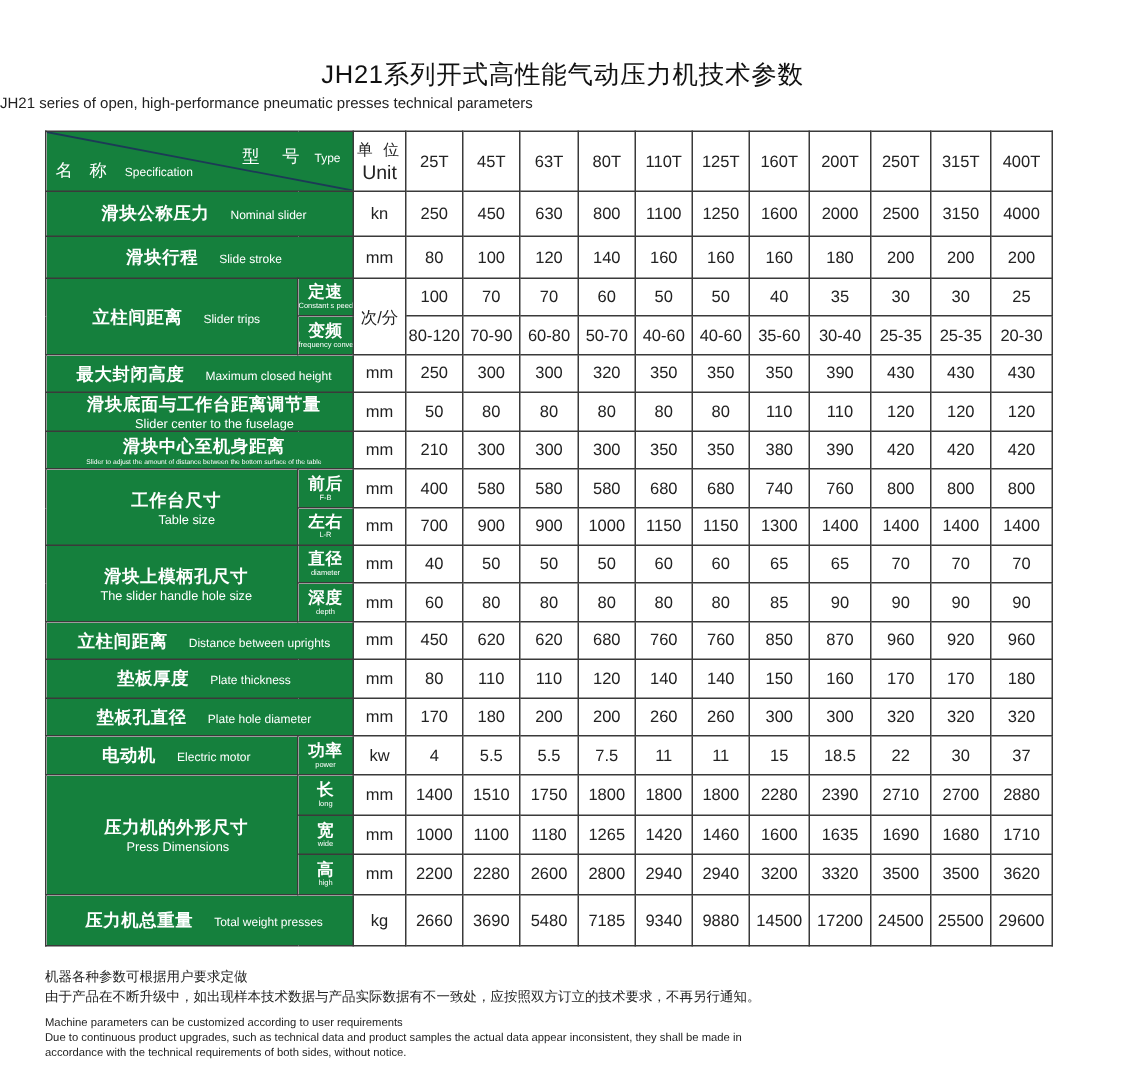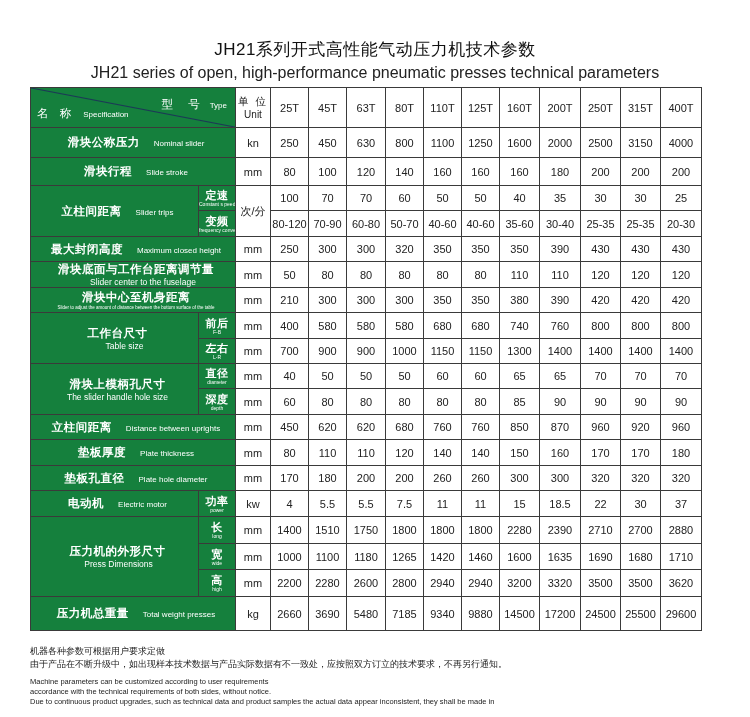--- a/index.html
+++ b/index.html
@@ -1,31 +1,31 @@
 <!DOCTYPE html>
 <html><head>
 <meta charset="utf-8">
 <style>
   html, body { margin: 0; padding: 0; background: #ffffff; }
   body { width: 750px; height: 717px; position: relative; overflow: hidden; font-family: "Liberation Sans", "DejaVu Sans", sans-serif; color: #222; }
   .title-cn { position: absolute; top: 38px; left: 0; width: 750px; text-align: center; font-size: 17px; color: #111; letter-spacing: 0.5px; }
-  .title-en { position: absolute; top: 64px; left: 0; width: 750px; text-align: center; font-size: 16px; color: #222; }
+  .title-en { position: absolute; top: 64px; left: 0; width: 750px; text-align: left; font-size: 10px; color: #222; }
   table.spec { position: absolute; left: 30px; top: 87px; border-collapse: collapse; table-layout: fixed; width: 671px; }
   table.spec td { border: 1px solid #3a3a3a; padding: 0; text-align: center; vertical-align: middle; font-size: 11px; color: #222; overflow: hidden; white-space: nowrap; }
   td.blue { background: #15803d; color: #fff; text-align: left; border-color: #1c3a56; }
   td.blue.sub { text-align: center; }
   .cn { font-size: 11.5px; color: #fff; font-weight: bold; letter-spacing: 0.5px; }
   .en { font-size: 8px; color: #fff; margin-left: 14px; }
   .en-block { font-size: 8.5px; color: #fff; display: block; margin-left: 14px; }
   .en-tiny { font-size: 4.5px; color: #fff; display: block; }
   .sub .cn { font-size: 11px; display: block; line-height: 12px; }
   .sub .subl { font-size: 5px; display: block; line-height: 6px; color: #fff; }
   td.unit { font-size: 11px; }
   td.unit .ucn { display: block; font-size: 10.5px; letter-spacing: 2px; }
-  td.unit .uen { display: block; font-size: 10px; }
+  td.unit .uen { display: block; font-size: 13px; }
   .hdr-cell { position: relative; height: 39px; }
   .hdr-diag { position: absolute; left: 0; top: 0; width: 100%; height: 100%; }
   .hdr-type { position: absolute; right: 8px; top: 9px; font-size: 10px; color: #fff; }
   .hdr-type .cn { font-weight: normal; margin-right: 4px; letter-spacing: 6px; }
   .hdr-type .tyen { font-size: 8px; }
   .hdr-spec { position: absolute; left: 6px; bottom: 6px; font-size: 10px; color: #fff; }
   .hdr-spec .cn { font-weight: normal; letter-spacing: 4px; }
   .hdr-spec .specen { font-size: 8px; margin-left: 8px; }
   .cellpad { padding-left: 6px !important; }
   .notes { position: absolute; left: 30px; top: 645px; width: 700px; color: #222; }
@@ -404,15 +404,15 @@
         <td>29600</td>
       </tr>
     </tbody>
 </table>
 
 <div class="notes">
   <div class="ncn">机器各种参数可根据用户要求定做</div>
   <div class="ncn">由于产品在不断升级中，如出现样本技术数据与产品实际数据有不一致处，应按照双方订立的技术要求，不再另行通知。</div>
   <div class="gap"></div>
   <div class="nen">Machine parameters can be customized according to user requirements</div>
+  <div class="nen">Due to continuous product upgrades, such as technical data and product samples the actual data appear inconsistent, they shall be made in</div>
   <div class="nen">accordance with the technical requirements of both sides, without notice.</div>
-  <div class="nen">Due to continuous product upgrades, such as technical data and product samples the actual data appear inconsistent, they shall be made in</div>
 </div>
 
 </body></html>

